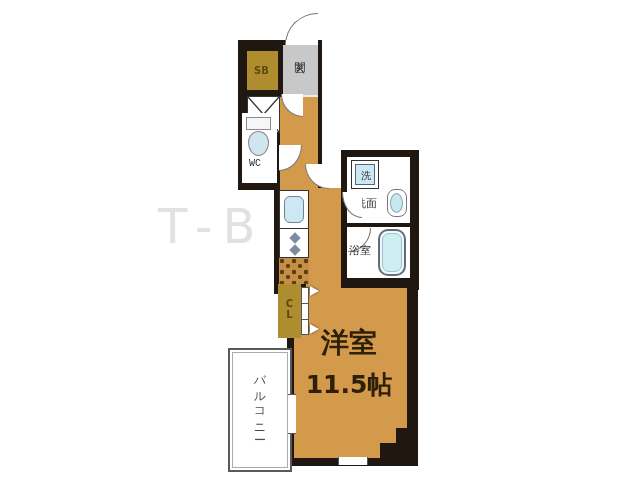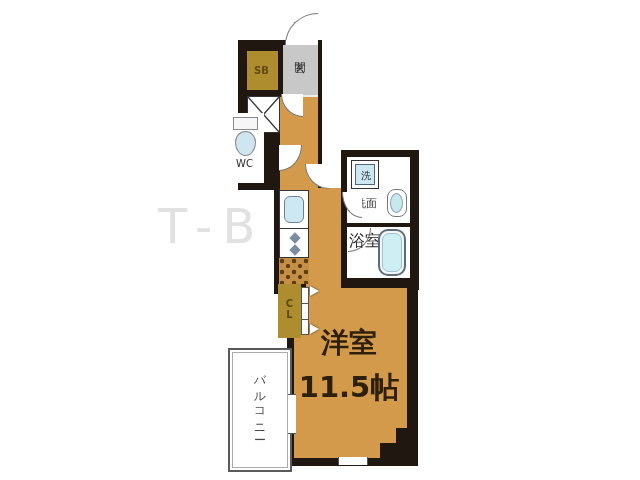--- a/index.html
+++ b/index.html
@@ -76,21 +76,21 @@
   <div class="abs z2" style="left:247px;top:96px;width:33px;height:37px;background:#fff;border:1px solid #333;">
     <svg width="31" height="35">
       <line x1="0" y1="0" x2="31" y2="35" stroke="#333" stroke-width="1.4"></line>
       <line x1="31" y1="0" x2="0" y2="35" stroke="#333" stroke-width="1.4"></line>
     </svg>
   </div>
 
   <div class="abs floor z2" style="left:280px;top:97px;width:38px;height:93px;"></div>
   <div class="abs arc bl z3" style="left:281px;top:94px;width:22px;height:23px;"></div>
 
-  <div class="abs white-room z2" style="left:229px;top:113px;width:35px;height:70px;">
+  <div class="abs white-room z2" style="left:242px;top:113px;width:35px;height:70px;font-family:Liberation Mono, monospace;">
     <div class="abs" style="left:4px;top:4px;width:25px;height:13px;background:#f6f6f6;border:1px solid #8a8a8a;"></div>
     <div class="abs" style="left:6px;top:18px;width:21px;height:25px;background:#cfe6f0;border:1px solid #8a8a8a;border-radius:50% 50% 50% 50%/45% 45% 55% 55%;"></div>
     <div class="abs lbl" style="left:7px;top:46px;font-size:10px;">WC</div>
   </div>
   <div class="abs arc br z3" style="left:279px;top:145px;width:23px;height:26px;"></div>
   <div class="abs arc bl z3" style="left:305px;top:164px;width:24px;height:25px;"></div>
 
   <div class="abs floor z2" style="left:306px;top:188px;width:35px;height:104px;"></div>
 
   <div class="abs white-room z2" style="left:279px;top:190px;width:30px;height:68px;border:1px solid #333;">
@@ -110,30 +110,30 @@
     </div>
     <div class="abs lbl" style="left:8px;top:41px;font-size:11px;">洗面</div>
     <div class="abs" style="left:40px;top:32px;width:20px;height:28px;background:#fff;border:1px solid #777;border-radius:8px;">
       <div class="abs sink-oval" style="left:2px;top:3px;width:13px;height:20px;"></div>
     </div>
   </div>
   <div class="abs arc bl z3" style="left:342px;top:192px;width:20px;height:26px;"></div>
 
   <div class="abs white-room z2" style="left:347px;top:227px;width:63px;height:51px;">
     <div class="abs arc br" style="left:1px;top:1px;width:23px;height:24px;"></div>
-    <div class="abs lbl" style="left:2px;top:6px;font-size:16px;text-align:right;">浴室</div>
+    <div class="abs lbl" style="left:2px;top:18px;font-size:11px;text-align:right;">浴室</div>
     <div class="abs tub-outer" style="left:31px;top:2px;width:28px;height:47px;">
       <div class="abs tub-inner" style="left:2px;top:2px;width:20px;height:39px;"></div>
     </div>
   </div>
 
   <div class="abs floor z2" style="left:294px;top:288px;width:113px;height:170px;"></div>
   <div class="abs room-title z3" style="left:294px;top:324px;width:110px;">
     <div style="font-size:28px;">洋室</div>
-    <div style="font-size:29px;margin-top:6px;">11.5帖</div>
+    <div style="font-size:25px;margin-top:6px;">11.5帖</div>
   </div>
 
   <div class="abs storage z3" style="left:278px;top:284px;width:23px;height:54px;">
     <div class="abs storage-lbl lbl v" style="left:6px;top:14px;font-size:10px;color:#5e4a10;">CL</div>
   </div>
   <div class="abs fold-door z3" style="left:301px;top:287px;width:8px;height:48px;">
     <div class="fold-seg" style="top:15px;"></div>
     <div class="fold-seg" style="top:31px;"></div>
   </div>
   <div class="abs tri z4" style="left:310px;top:286px;"></div>

